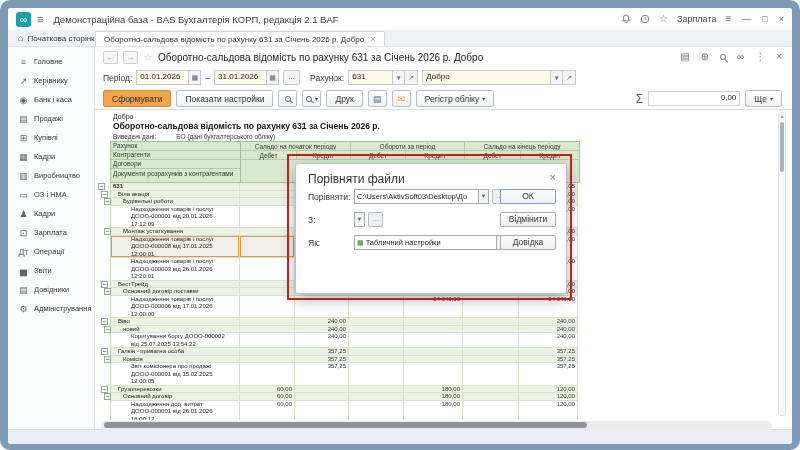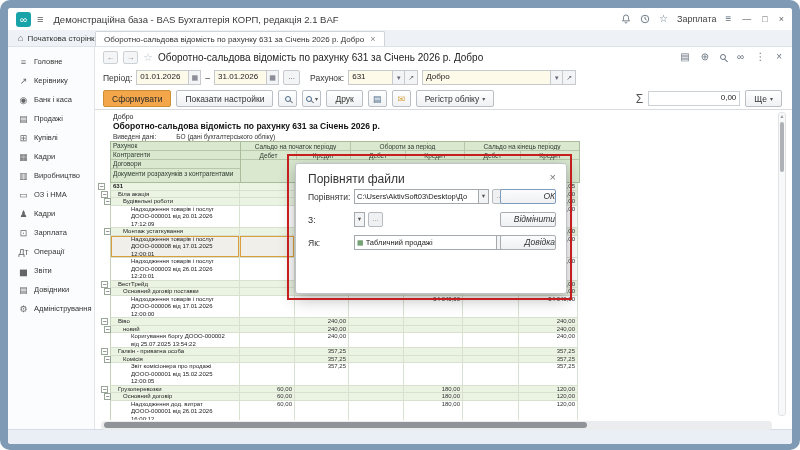--- a/index.html
+++ b/index.html
@@ -103,21 +103,21 @@
   
   .dialog{position:absolute;left:295px;top:163px;width:272px;height:131px;background:#fff;border:1px solid #bfc3c7;border-radius:3px;box-shadow:0 5px 16px rgba(0,0,0,.3);z-index:40;}
   .dlg-title{position:absolute;left:12px;top:8px;font-size:12px;color:#333;}
   .dlg-x{position:absolute;right:10px;top:7px;font-size:11px;color:#777;}
   .dlg-row{position:absolute;left:12px;height:15px;display:flex;align-items:center;}
   .dlg-lbl{width:46px;font-size:8.5px;color:#333;flex:0 0 auto;}
   .dlg-input{display:flex;height:15px;}
   .dlg-input .val{border:1px solid #a4a9ae;border-right:none;background:#fff;font-size:7.5px;color:#222;padding:2px 2px 0 2px;white-space:nowrap;overflow:hidden;}
   .dlg-input .drop{width:11px;border:1px solid #a4a9ae;background:#f2f3f4;font-size:5.5px;color:#555;text-align:center;line-height:13px;}
   .dlg-input .browse{width:15px;height:15px;margin-left:3px;border:1px solid #b7bbbf;background:#eef0f1;border-radius:2px;font-size:7px;color:#888;text-align:center;line-height:12px;}
-  .dlg-btn{position:absolute;right:10px;width:56px;height:15px;background:linear-gradient(#fcfcfd,#eef0f2);border:1px solid #a8adb2;border-radius:2px;font-size:8.5px;color:#333;text-align:right;line-height:13px;font-style:italic;}
+  .dlg-btn{position:absolute;right:10px;width:56px;height:15px;background:linear-gradient(#fcfcfd,#eef0f2);border:1px solid #a8adb2;border-radius:2px;font-size:8.5px;color:#333;text-align:center;line-height:13px;}
   .dlg-btn.default{border-color:#7d9cc0;}
   .grid-ico{color:#3f7d3f;font-size:7px;margin-right:2px;}
 
   .red-rect{position:absolute;left:287px;top:154px;width:285px;height:146px;border:2px solid #c41e1e;z-index:50;pointer-events:none;}
 </style>
 </head>
 <body>
 
 <div class="frame">
   <div class="window">
@@ -620,21 +620,21 @@
     <div class="dlg-row" style="top:48px">
       <span class="dlg-lbl">З:</span>
       <span class="dlg-input">
         <span class="drop">▼</span>
         <span class="browse">...</span>
       </span>
     </div>
     <div class="dlg-row" style="top:71px">
       <span class="dlg-lbl">Як:</span>
       <span class="dlg-input">
-        <span class="val" style="width:142px"><span class="grid-ico">▦</span><span>Табличний продажі</span></span>
+        <span class="val" style="width:142px"><span class="grid-ico">▦</span><span>Табличний настройки</span></span>
         <span class="drop">▼</span>
       </span>
     </div>
 
     <div class="dlg-btn default" style="top:25px">ОК</div>
     <div class="dlg-btn" style="top:48px">Відмінити</div>
     <div class="dlg-btn" style="top:71px">Довідка</div>
   </div>
 
   <div class="red-rect"></div>

